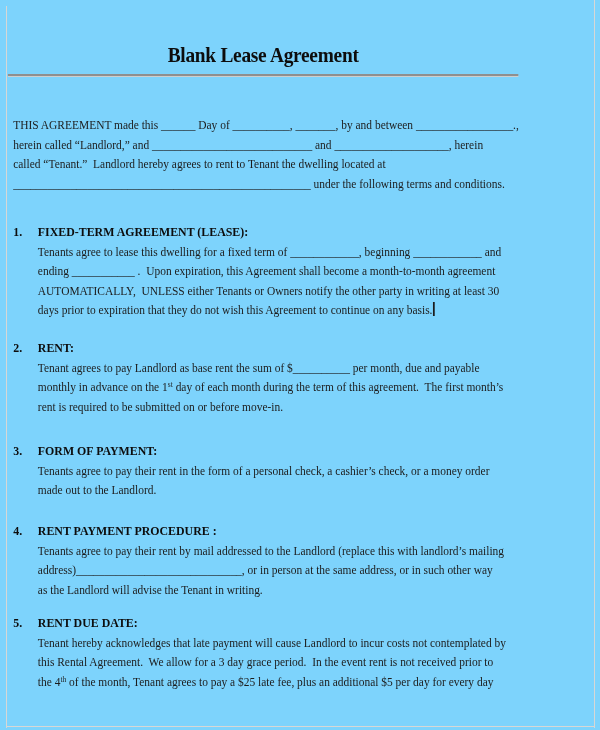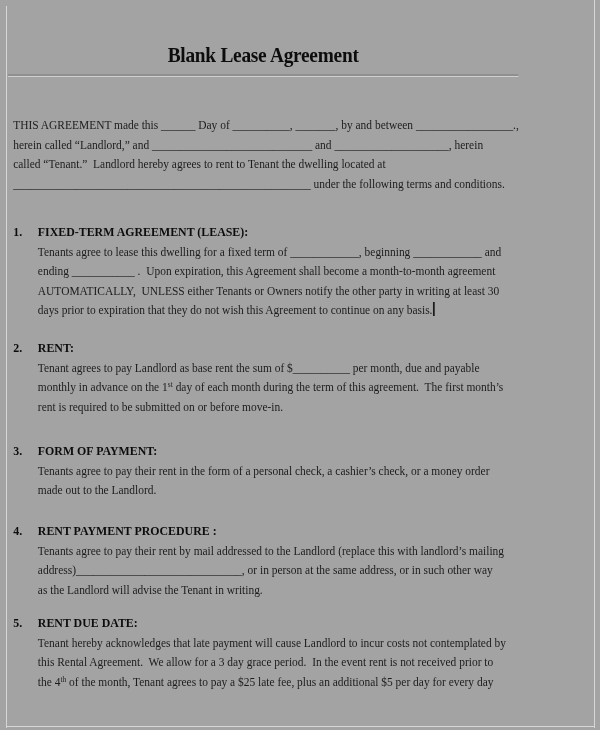--- a/index.html
+++ b/index.html
@@ -4,21 +4,21 @@
 <style>
   html, body { margin: 0; padding: 0; }
   body {
     width: 600px; height: 730px;
     background: #f7f7f6;
     font-family: "Liberation Serif", "DejaVu Serif", serif;
   }
   .page {
     position: relative;
     width: 600px; height: 730px;
-    background: #a3a3a3;
+    background: #7dd3fc;
     overflow: hidden;
     color: #1a1a1a;
   }
   .edge { position: absolute; background: #d7d7d5; }
   .edge-left   { left: 6px;  top: 6px; bottom: 2px; width: 1px; }
   .edge-right  { left: 594px; top: 0; bottom: 2px; width: 1px; }
   .edge-bottom { left: 6px; right: 5px; top: 726px; height: 1px; }
 
   
   .scale {

